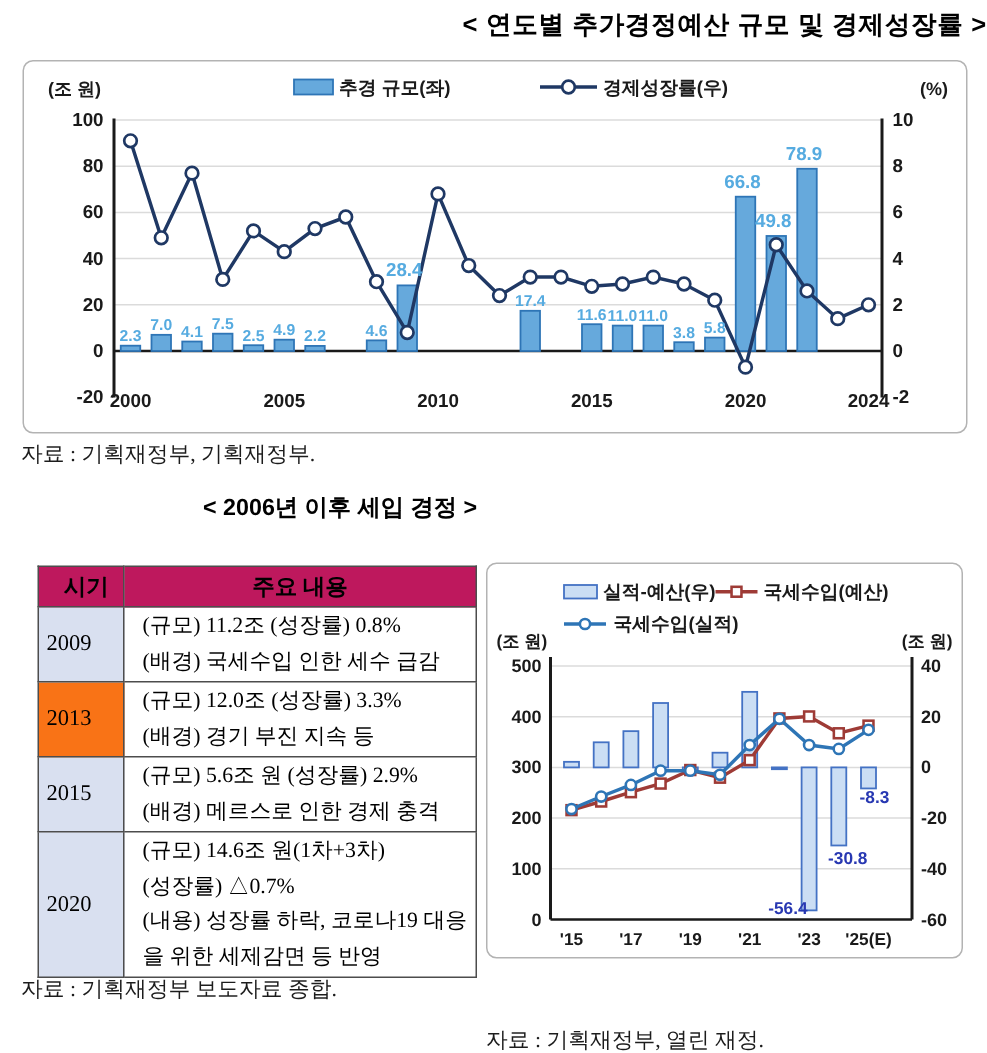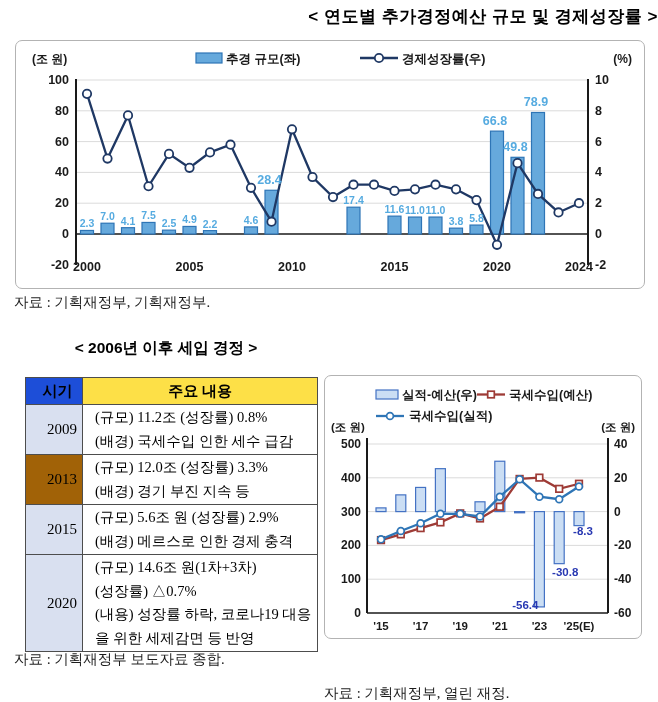--- a/index.html
+++ b/index.html
@@ -7,29 +7,29 @@
         font-family:"Liberation Sans",sans-serif;color:#111;}
   .main-title{position:absolute;top:5px;left:0;width:658px;text-align:right;
         font-size:17px;font-weight:bold;letter-spacing:0.5px;color:#000;}
   .panel{position:absolute;border:1px solid #b3b3b3;border-radius:7px;background:#fff;}
   #top-panel{left:15px;top:40px;width:628px;height:247px;}
   #bottom-right-panel{left:324px;top:375px;width:316px;height:262px;}
   .source{position:absolute;font-family:"Liberation Serif",serif;font-size:14.5px;color:#1c1c1c;}
   #source-top{left:14px;top:293px;}
   #source-table{left:14px;top:650px;}
   #source-bottom{left:324px;top:684px;}
-  .section-title{position:absolute;top:338px;font-size:15.5px;font-weight:bold;color:#000;text-align:center;}
+  .section-title{position:absolute;top:328px;font-size:15.5px;font-weight:bold;color:#000;text-align:right;}
   #left-section-title{left:14px;width:304px;}
   #right-section-title{left:324px;width:316px;}
   
   #revenue-table{position:absolute;left:25px;top:377px;width:293px;border-collapse:collapse;
         font-family:"Liberation Serif",serif;font-size:14.5px;color:#000;}
   #revenue-table th,#revenue-table td{border:1px solid #4d4d4d;padding:1px 5px;}
   #revenue-table thead th{height:24px;font-weight:bold;font-size:15px;text-align:center;}
-  #revenue-table td.period{width:46px;text-align:right;font-size:15px;vertical-align:middle;}
+  #revenue-table td.period{width:46px;text-align:left;font-size:15px;vertical-align:middle;}
   #revenue-table td.content{line-height:23.5px;padding-left:12px;}
   svg text{font-family:"Liberation Sans",sans-serif;}
 </style>
 </head>
 <body>
 
 <div id="page">
 
   <div class="main-title">&lt; 연도별 추가경정예산 규모 및 경제성장률 &gt;</div>
 
@@ -145,34 +145,34 @@
       </svg>
   </div>
 
   <div class="source" id="source-top">자료 : 기획재정부, 기획재정부.</div>
 
   <div class="section-title" id="left-section-title">&lt; 2006년 이후 세입 경정 &gt;</div>
 
   <table id="revenue-table">
     <thead>
       <tr>
-        <th style="background: #1d4ed8; padding-left: 12px;">시기</th>
-        <th style="background: #fde047;">주요 내용</th>
+        <th style="background: #be185d; padding-left: 12px;">시기</th>
+        <th style="background: #be185d;">주요 내용</th>
       </tr>
     </thead>
     <tbody>
       <tr>
         <td class="period" style="background: rgb(217, 224, 240);">2009</td>
         <td class="content">
           <div>(규모) 11.2조 (성장률) 0.8%</div>
           <div>(배경) 국세수입 인한 세수 급감</div>
         </td>
       </tr>
       <tr>
-        <td class="period" style="background: #a16207;">2013</td>
+        <td class="period" style="background: #f97316;">2013</td>
         <td class="content">
           <div>(규모) 12.0조 (성장률) 3.3%</div>
           <div>(배경) 경기 부진 지속 등</div>
         </td>
       </tr>
       <tr>
         <td class="period" style="background: rgb(217, 224, 240);">2015</td>
         <td class="content">
           <div>(규모) 5.6조 원 (성장률) 2.9%</div>
           <div>(배경) 메르스로 인한 경제 충격</div>

